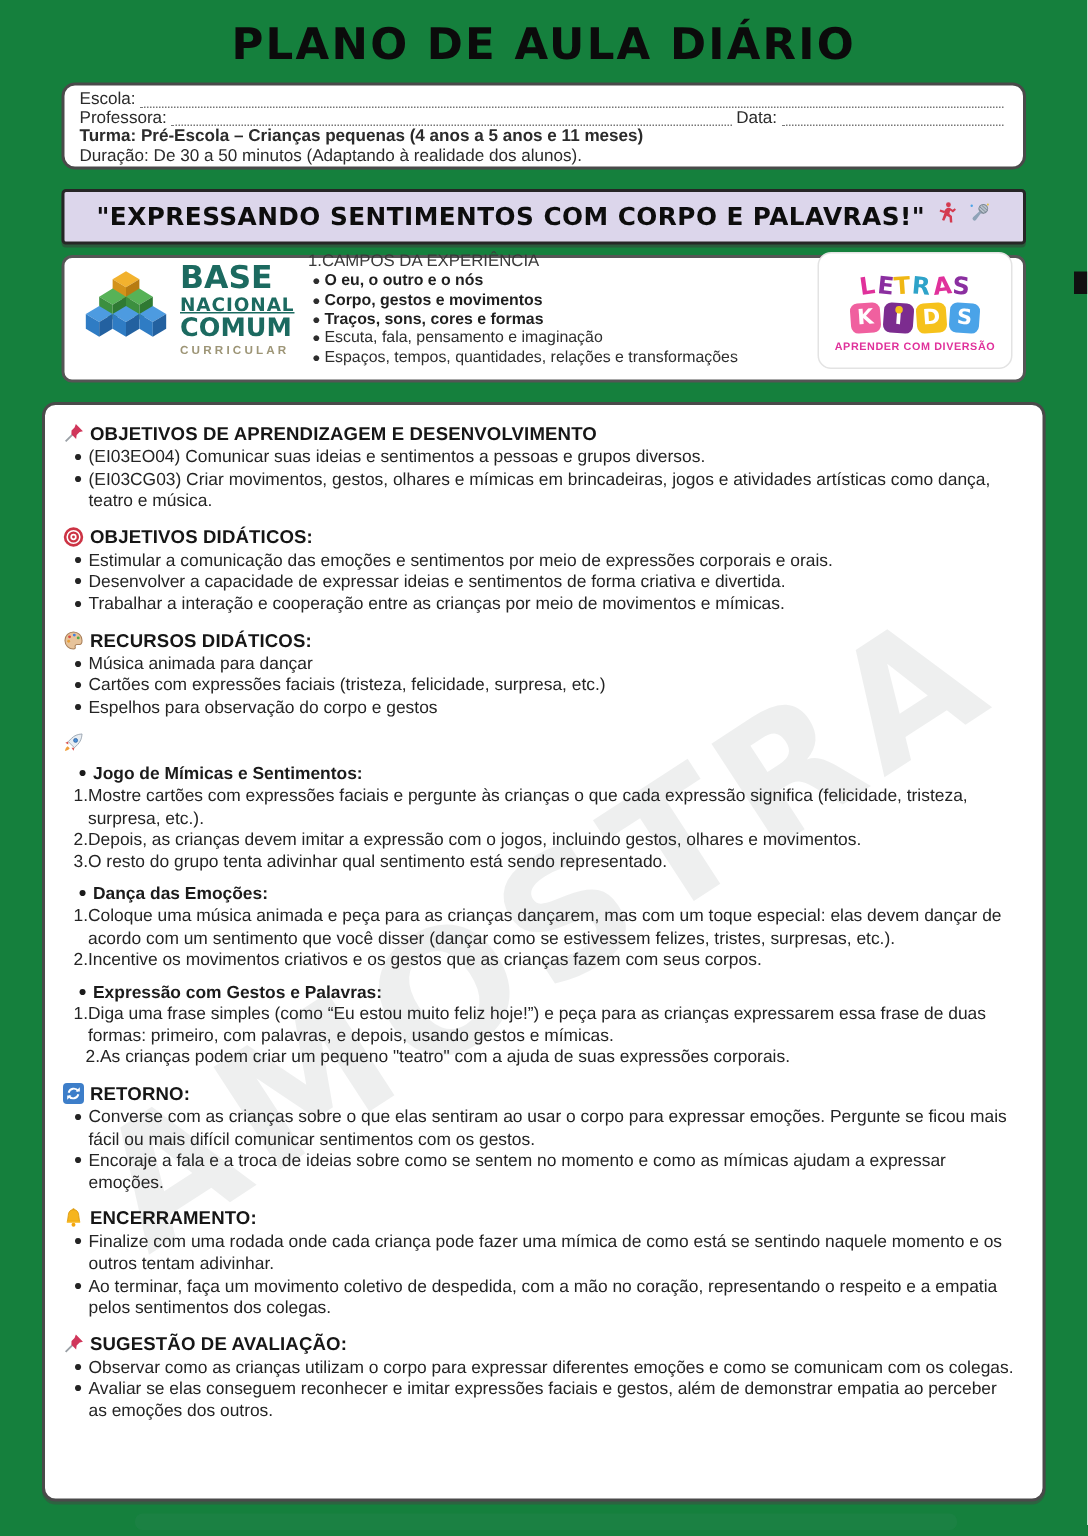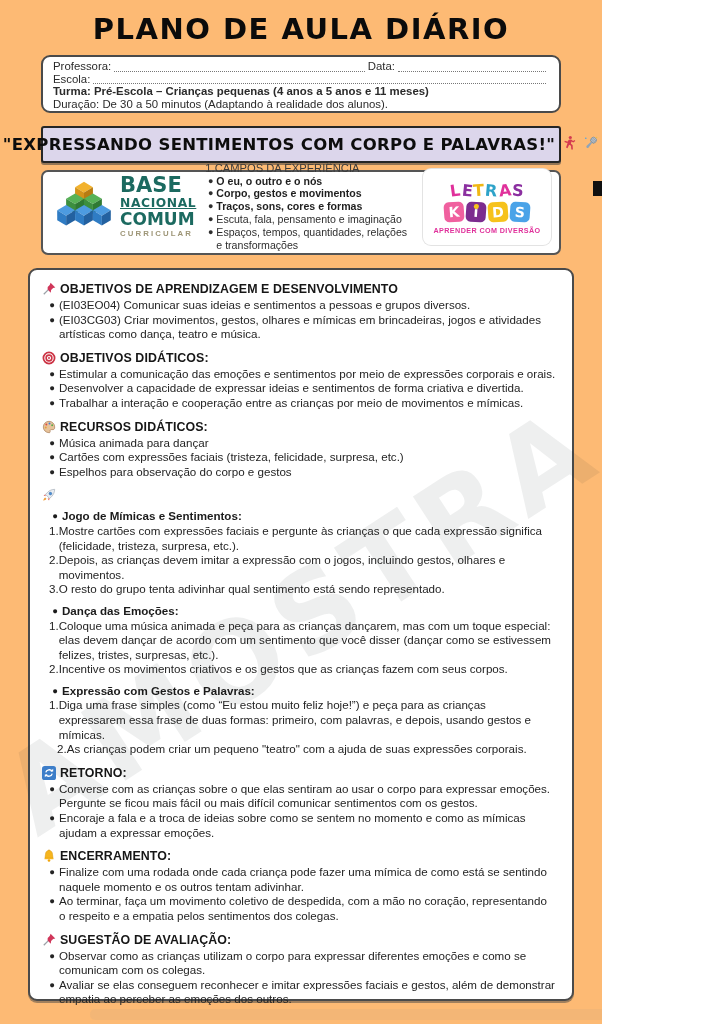--- a/index.html
+++ b/index.html
@@ -1,16 +1,16 @@
 <!DOCTYPE html>
 <html><head>
 <meta charset="utf-8">
 <style>
   html,body{margin:0;padding:0;background:#fff;}
-  .page{position:relative;width:602px;height:1024px;background:#fdba74;overflow:hidden;
+  .page{position:relative;width:725px;height:1024px;background:#15803d;overflow:hidden;
         font-family:"Liberation Sans",sans-serif;color:#222;}
 
   
   .doc-title{margin:12px 0 9px;text-align:center;font-family:"DejaVu Sans",sans-serif;
              font-weight:800;font-size:29px;letter-spacing:1.5px;color:#0b0b0b;}
 
   
   .info-box{box-sizing:border-box;margin:0 41px;height:58px;border:2px solid #4a4a4a;
             border-radius:9px;padding:3px 10px 2px;background:#fff;
             display:flex;flex-direction:column;justify-content:space-between;}
@@ -85,28 +85,28 @@
 </style>
 </head>
 <body>
 
 <div class="page">
 
   <div class="doc-title">PLANO DE AULA DIÁRIO</div>
 
   <div class="info-box">
     <div class="info-row">
+      <span>Escola:</span>
+      <span class="fill"></span>
+    </div>
+    <div class="info-row">
       <span>Professora:</span>
       <span class="fill"></span>
       <span>Data:</span>
       <span class="fill fixed"></span>
-    </div>
-    <div class="info-row">
-      <span>Escola:</span>
-      <span class="fill"></span>
     </div>
     <div class="info-row bold">Turma: Pré-Escola – Crianças pequenas (4 anos a 5 anos e 11 meses)</div>
     <div class="info-row">Duração: De 30 a 50 minutos (Adaptando à realidade dos alunos).</div>
   </div>
 
   <div class="banner" id="banner" style="background: rgb(220, 214, 235);">
     <span class="banner-text">"EXPRESSANDO SENTIMENTOS COM CORPO E PALAVRAS!"</span>
     <span class="icon" id="banner-icon-1"><svg viewBox="0 0 16 16">
           <circle cx="9.3" cy="2.5" r="1.6" fill="#d43a4f"></circle>
           <path d="M8.8 4.5c-1.8.6-2.4 2-2.2 3.6L5 12.6l1.5.6 1.6-3.4 1.9 1 .3 3.6h1.6l-.3-4.4-1.7-1.3.5-2.3 1.9 1.2 2-1.7-.8-1-1.4 1-2-1.4z" fill="#d43a4f"></path>

